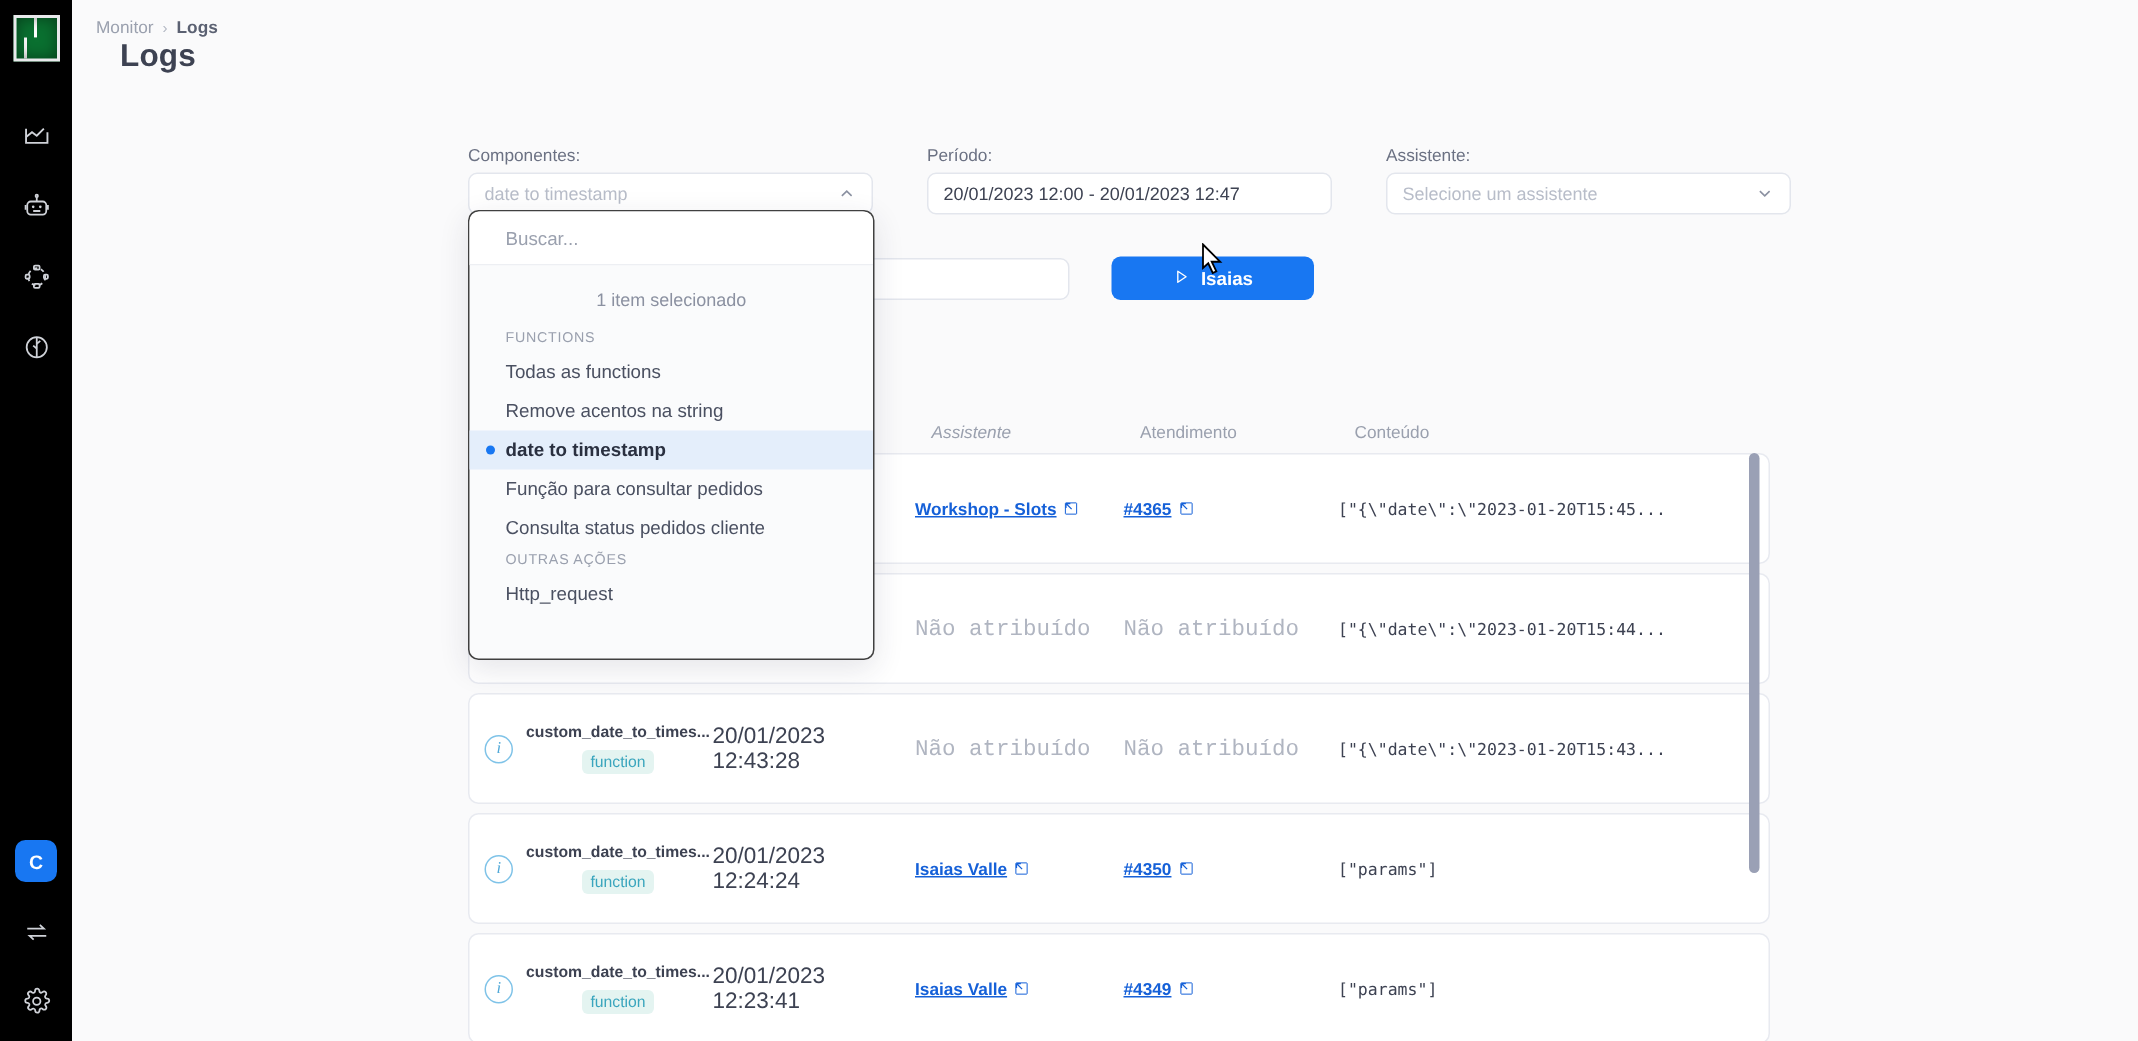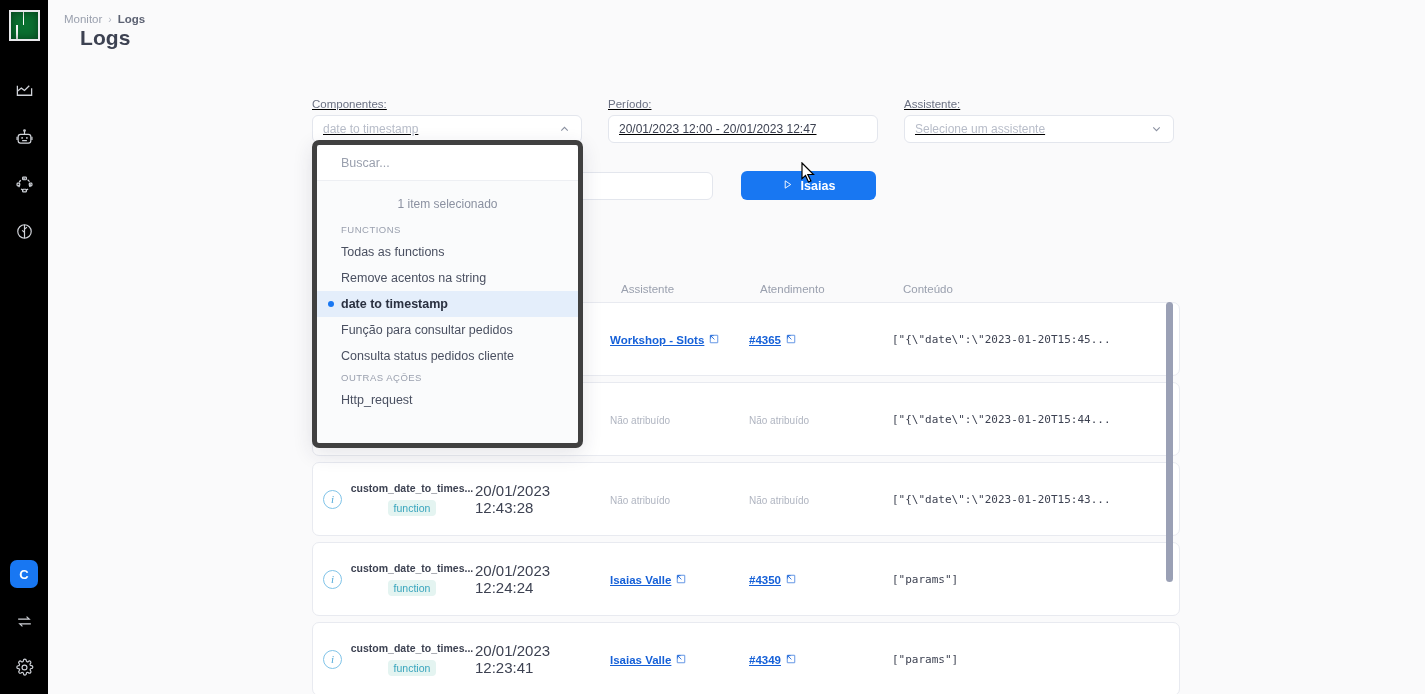--- a/index.html
+++ b/index.html
@@ -58,21 +58,21 @@
   .breadcrumb .crumb-sep { color: #b4b9c4; font-size: 10px; }
   .breadcrumb .crumb-current { color: #5b6172; font-weight: 600; }
   .page-title {
     position: absolute; left: 80px; top: 26px;
     font-size: 21px; font-weight: 700; color: #3d4252; letter-spacing: .1px;
   }
 
   
   .filters { position: absolute; left: 312px; top: 98px; width: 870px; }
   .field-label { font-size: 11.5px; color: #6b7183; margin-bottom: 5px; display: block; }
-  .field-row { display: flex; gap: 26px; text-decoration: underline; }
+  .field-row { display: flex; gap: 36px; }
   .field { position: relative; }
   .control {
     height: 28px; border: 1px solid #e3e6ed; border-radius: 6px;
     background: #fff; display: flex; align-items: center;
     padding: 0 10px; font-size: 12px; color: #3d4252;
     position: relative;
   }
   .control.placeholder-text { color: #b8bdc9; }
   .control .chev { position: absolute; right: 10px; top: 50%; transform: translateY(-50%); color: #8b91a1; display:flex; }
   .w-componentes { width: 270px; }
@@ -93,21 +93,21 @@
     position: absolute; left: 312px; top: 235px;
     font-size: 12.5px; color: #3d4252;
   }
   .table-wrap { position: absolute; left: 312px; top: 276px; width: 868px; }
   .thead {
     display: flex; align-items: center; height: 26px;
     font-size: 11.5px; color: #9aa0ae; padding: 0 0 0 22px;
   }
   .c-comp   { width: 152px; }
   .c-data   { width: 135px; }
-  .c-assist { width: 139px; }
+  .c-assist { width: 139px; font-style: italic; }
   .c-atend  { width: 143px; }
   .c-cont   { width: 260px; }
 
   .row {
     display: flex; align-items: center;
     min-height: 74px; margin-bottom: 6px;
     background: #fff; border: 1px solid #e8eaf0; border-radius: 7px;
     padding: 0 0 0 22px;
   }
   .row .icon-cell { width: 26px; margin-left: -12px; display: flex; align-items: center; }
@@ -125,37 +125,37 @@
     font-size: 10.5px; border-radius: 4px; padding: 2px 6px;
   }
   .date-cell { width: 135px; font-size: 15px; color: #3d4252; }
   .link-cell { width: 139px; }
   .link-cell.atend { width: 143px; }
   .lnk {
     color: #1560d8; font-size: 11.5px; font-weight: 700;
     text-decoration: underline; cursor: pointer;
     display: inline-flex; align-items: center; gap: 5px;
   }
-  .muted { color: #b0b5c1; font-size: 10px; }
+  .muted { color: #b0b5c1; font-size: 15px; font-family: Liberation Mono, monospace; }
   .cont-cell {
     width: 270px; font-size: 11px; color: #3d4252;
     font-family: "DejaVu Sans Mono", monospace; white-space: nowrap;
   }
 
   .scrollbar {
     position: absolute; left: 1166px; top: 302px;
     width: 7px; height: 280px; border-radius: 4px;
     background: #9aa0b5;
   }
 
   
   .dropdown {
     position: absolute; left: 312px; top: 140px;
     width: 271px; background: #fafbfc;
-    border: 5px solid #404040; border-radius: 7px;
+    border: 1px solid #404040; border-radius: 7px;
     box-shadow: 0 6px 20px rgba(40,45,70,.12);
     z-index: 40; padding-bottom: 30px;
   }
   .dd-search {
     height: 36px; display: flex; align-items: center;
     padding: 0 24px; font-size: 12.5px; color: #9aa0ae;
     border-bottom: 1px solid #edeff3; background: #fff;
     border-radius: 7px 7px 0 0;
   }
   .dd-selected {

